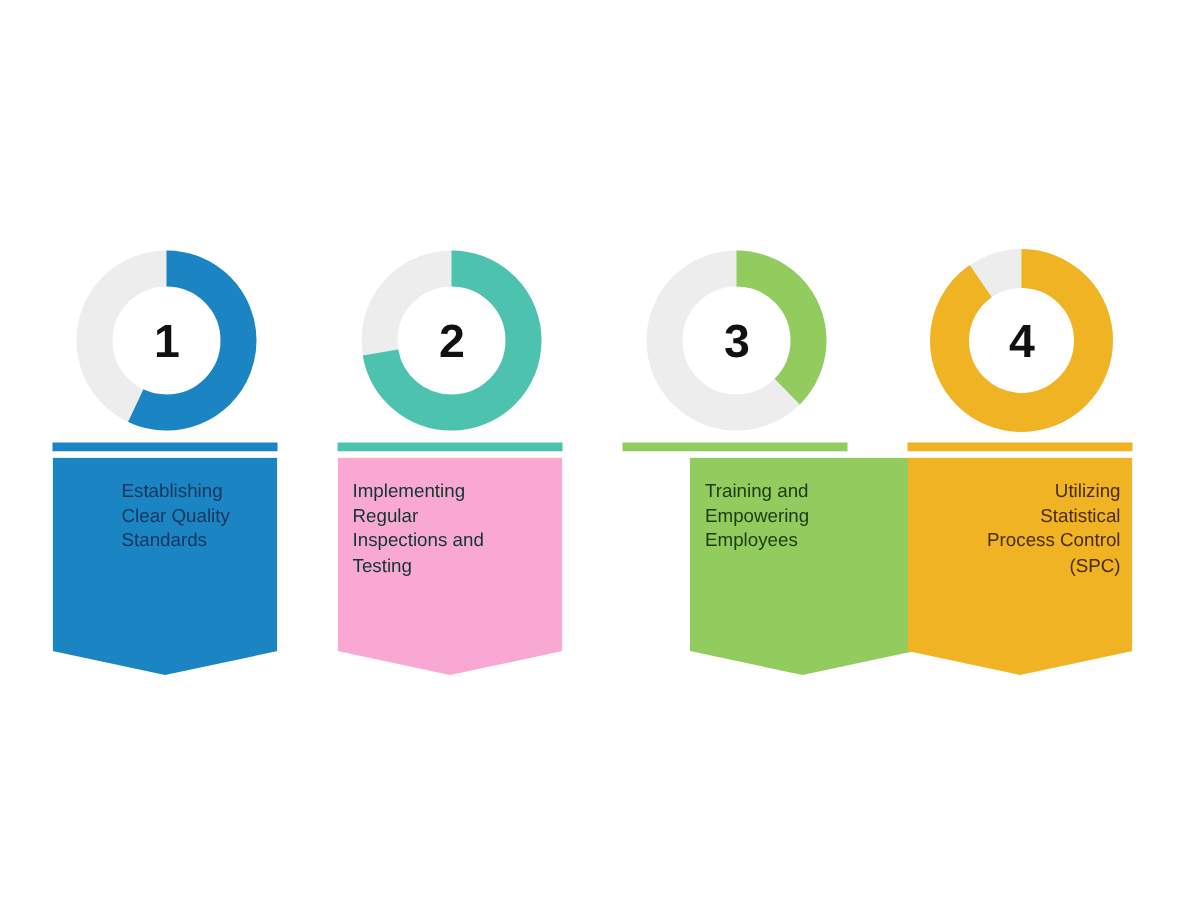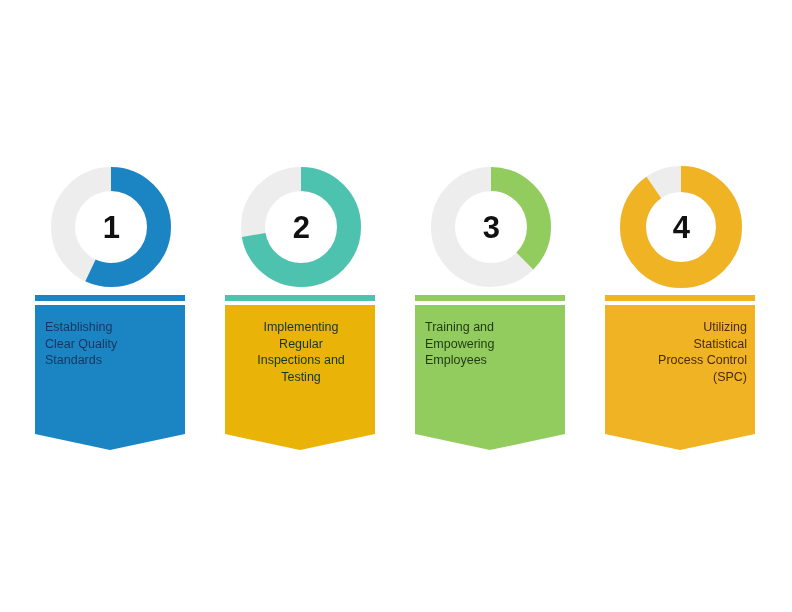--- a/index.html
+++ b/index.html
@@ -114,59 +114,59 @@
       <svg class="donut" viewBox="0 0 124 124">
         <circle cx="62" cy="62" r="48" fill="none" stroke-width="24" stroke="#EDEDED"></circle>
         <circle cx="62" cy="62" r="48" fill="none" stroke-width="24" transform="rotate(-90 62 62)" stroke="#1B85C4" stroke-dasharray="171.74039839624203 301.59289474462014"></circle>
       </svg>
       <div class="donut-number">1</div>
     </div>
     <div class="banner">
       <div class="banner-topbar" style="background: rgb(27, 133, 196);"></div>
       <div class="banner-gap"></div>
       <div class="banner-body" style="background: rgb(27, 133, 196);">
-        <div class="banner-text" style="color: rgb(23, 54, 93);">Establishing
+        <div class="banner-text" style="color: rgb(23, 54, 93); margin-left: 36px;">Establishing
 Clear Quality
 Standards</div>
       </div>
     </div>
   </div>
 
   <div class="step step-2">
     <div class="donut-wrap">
       <svg class="donut" viewBox="0 0 124 124">
         <circle cx="62" cy="62" r="48" fill="none" stroke-width="24" stroke="#EDEDED"></circle>
         <circle cx="62" cy="62" r="48" fill="none" stroke-width="24" transform="rotate(-90 62 62)" stroke="#4DC3AF" stroke-dasharray="217.81709064889233 301.59289474462014"></circle>
       </svg>
       <div class="donut-number">2</div>
     </div>
     <div class="banner">
       <div class="banner-topbar" style="background: rgb(77, 195, 175);"></div>
       <div class="banner-gap"></div>
-      <div class="banner-body" style="background: #eab308; text-align: center;">
+      <div class="banner-body" style="background: #f9a8d4;">
         <div class="banner-text" style="color: rgb(18, 54, 47);">Implementing
 Regular
 Inspections and
 Testing</div>
       </div>
     </div>
   </div>
 
   <div class="step step-3">
     <div class="donut-wrap">
       <svg class="donut" viewBox="0 0 124 124">
         <circle cx="62" cy="62" r="48" fill="none" stroke-width="24" stroke="#EDEDED"></circle>
         <circle cx="62" cy="62" r="48" fill="none" stroke-width="24" transform="rotate(-90 62 62)" stroke="#93CC5E" stroke-dasharray="113.09733552923255 301.59289474462014"></circle>
       </svg>
       <div class="donut-number">3</div>
     </div>
     <div class="banner">
       <div class="banner-topbar" style="background: rgb(147, 204, 94);"></div>
       <div class="banner-gap"></div>
-      <div class="banner-body" style="background: rgb(147, 204, 94);">
+      <div class="banner-body" style="background: rgb(147, 204, 94); margin-left: 45px;">
         <div class="banner-text" style="color: rgb(30, 58, 16);">Training and
 Empowering
 Employees</div>
       </div>
     </div>
   </div>
 
   <div class="step step-4">
     <div class="donut-wrap">
       <svg class="donut" viewBox="0 0 124 124">

